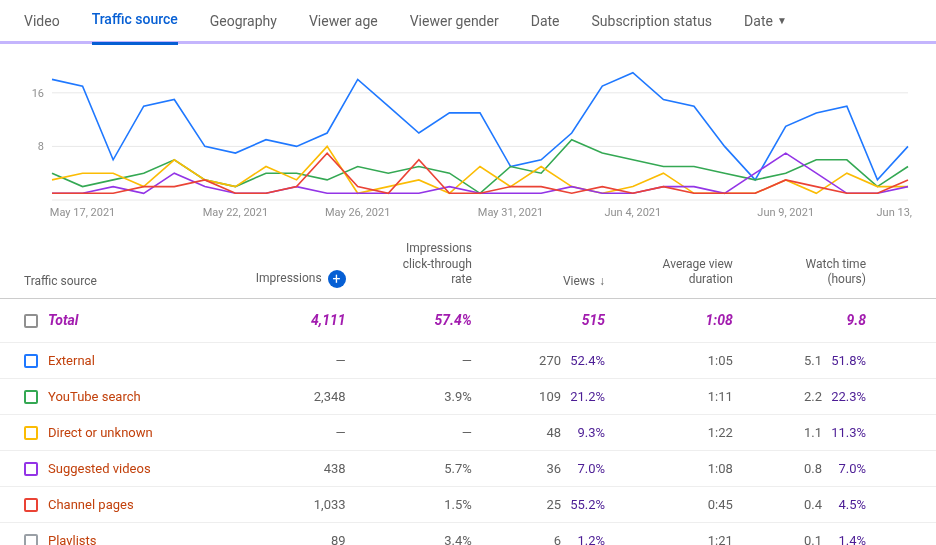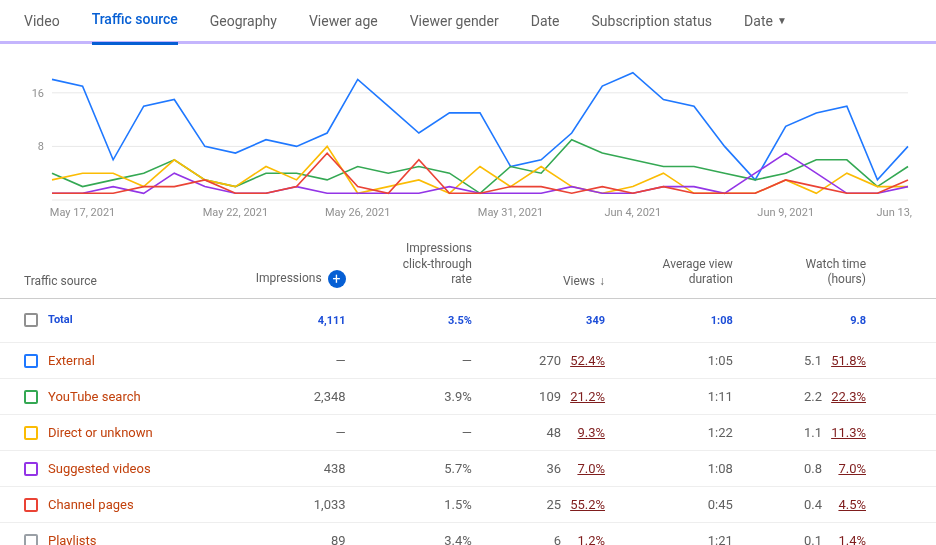--- a/index.html
+++ b/index.html
@@ -15,22 +15,22 @@
   .grid { stroke: #e8e8e8; stroke-width: 1; }
   .series { fill: none; stroke-width: 1.6; }
   table { width: 100%; border-collapse: collapse; }
   th, td { text-align: right; padding: 0 10px; height: 36px; border-bottom: 1px solid #eee; font-weight: 400; white-space: nowrap; }
   th { color: #606060; font-size: 12px; vertical-align: bottom; padding-bottom: 10px; padding-top: 10px; border-bottom: 1px solid #ccc; }
   th .hwrap { display: inline-block; text-align: right; line-height: 1.3; }
   th:first-child, td:first-child { text-align: left; padding-left: 24px; width: 200px; }
   td.name { text-align: left; }
   .cb { display: inline-block; width: 14px; height: 14px; border-radius: 2px; vertical-align: middle; margin-right: 10px; background:#fff; }
   .link { color: #c2410c; cursor: pointer; }
-  .total-row td { font-weight: 700; color: #1d4ed8; height: 44px; font-size: 11px;}
-  .pct { display: inline-block; width: 44px; color: #7f1d1d; text-align: right; text-decoration: underline; }
+  .total-row td { font-weight: 700; color: #a21caf; height: 44px; font-size: 14px; font-style: italic;}
+  .pct { display: inline-block; width: 44px; color: #4c1d95; text-align: right; }
   .val { display: inline-block; min-width: 30px; text-align: right; }
   .plus { width: 18px; height: 18px; border-radius: 50%; background: #065fd4; color: #fff; display: inline-flex; align-items:center; justify-content:center; font-size: 14px; line-height: 1; margin-left: 6px; vertical-align: middle;}
   .sort-arrow { margin-left: 4px; }
   .chev { font-size: 10px; color:#606060; }
 </style>
 </head>
 <body>
 
 <div class="tabs" id="tabs">
     <div class="tab">Video</div>
@@ -77,22 +77,22 @@
       <th><span>Views</span><span class="sort-arrow">↓</span></th>
       <th><span class="hwrap"><span>Average view</span><br><span>duration</span></span></th>
       <th><span class="hwrap"><span>Watch time</span><br><span>(hours)</span></span></th>
       <th style="width:60px"></th>
     </tr>
   </thead>
   <tbody id="tbody">
       <tr class="total-row">
         <td class="name"><span class="cb" style="border:2px solid #909090"></span><span>Total</span></td>
         <td>4,111</td>
-        <td>3.5%</td>
-        <td>349</td>
+        <td>57.4%</td>
+        <td>515</td>
         <td>1:08</td>
         <td>9.8</td>
         <td></td>
       </tr>
       <tr>
         <td class="name"><span class="cb" style="border:2px solid #1f78ff"></span><span class="link">External</span></td>
         <td>—</td>
         <td>—</td>
         <td><span class="val">270</span><span class="pct">52.4%</span></td>
         <td>1:05</td>

